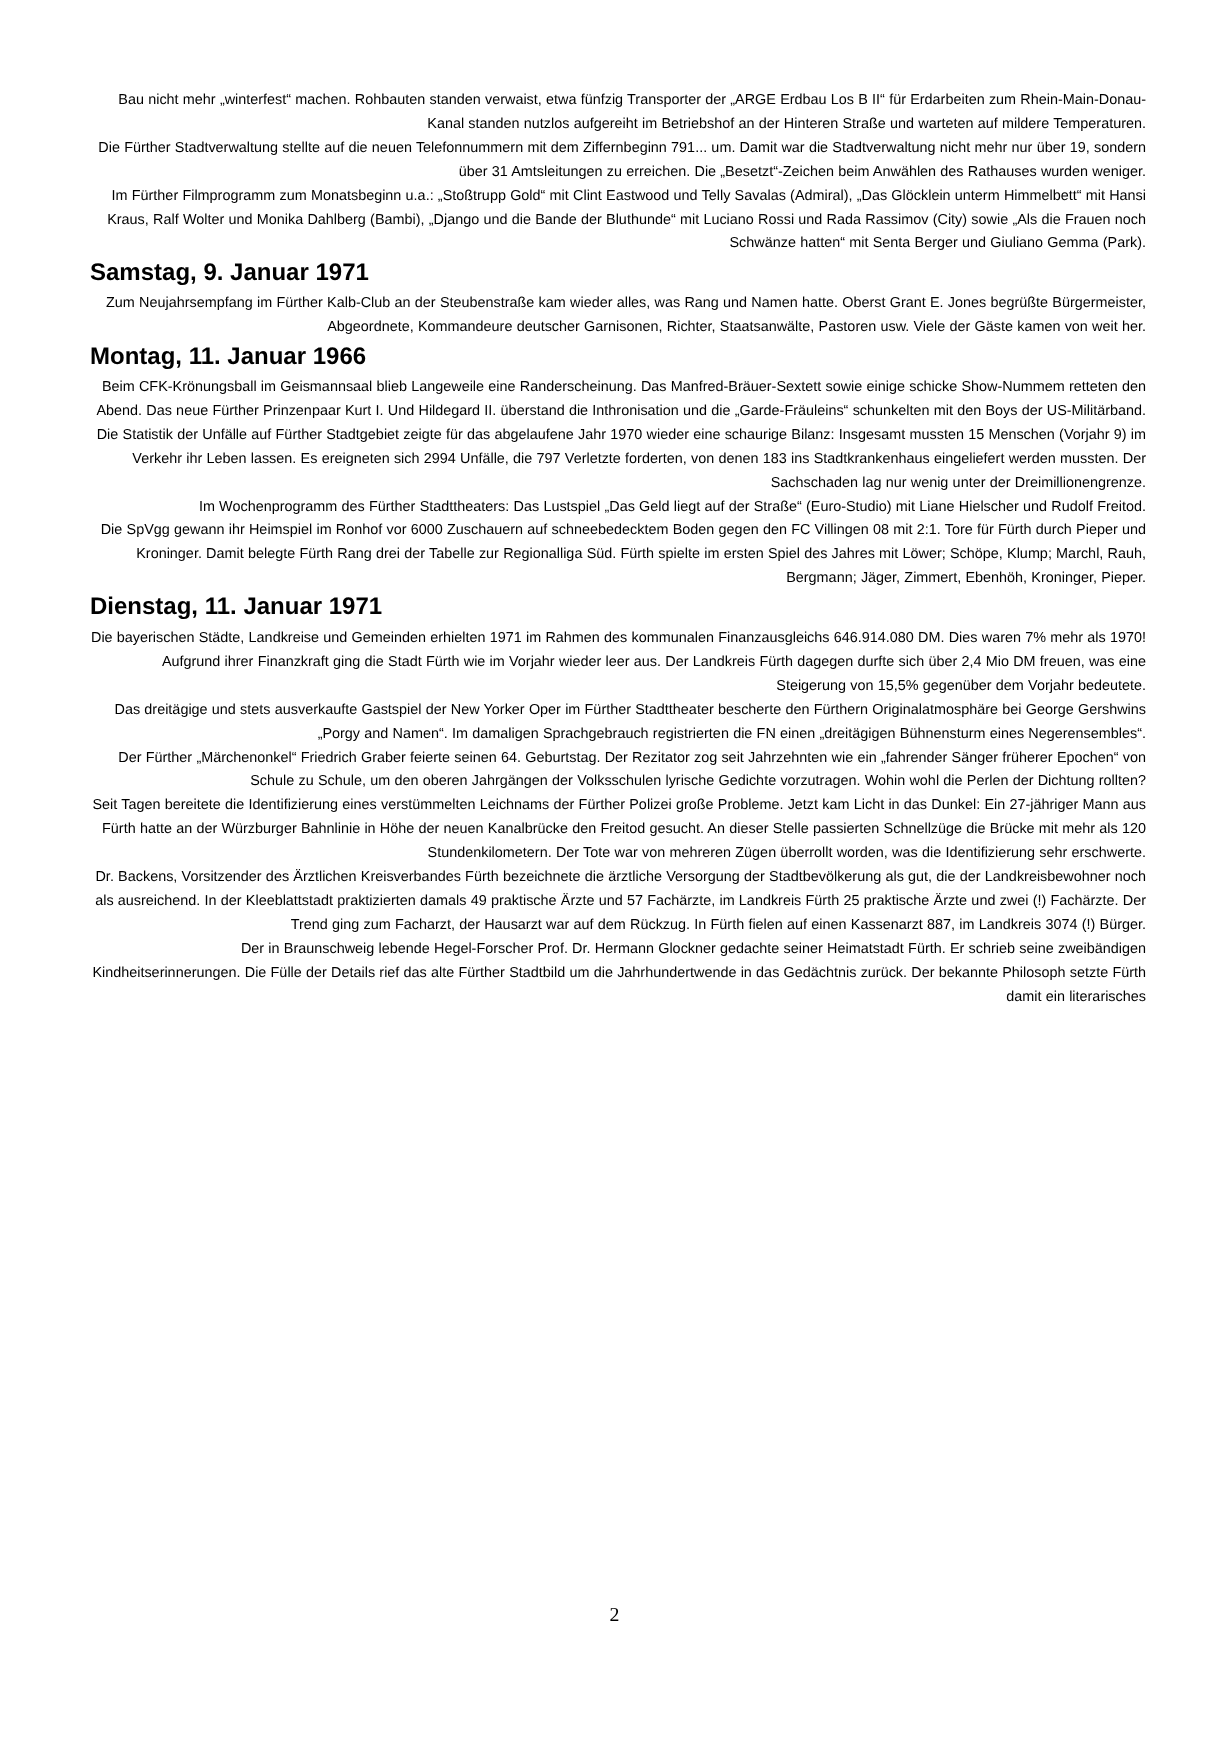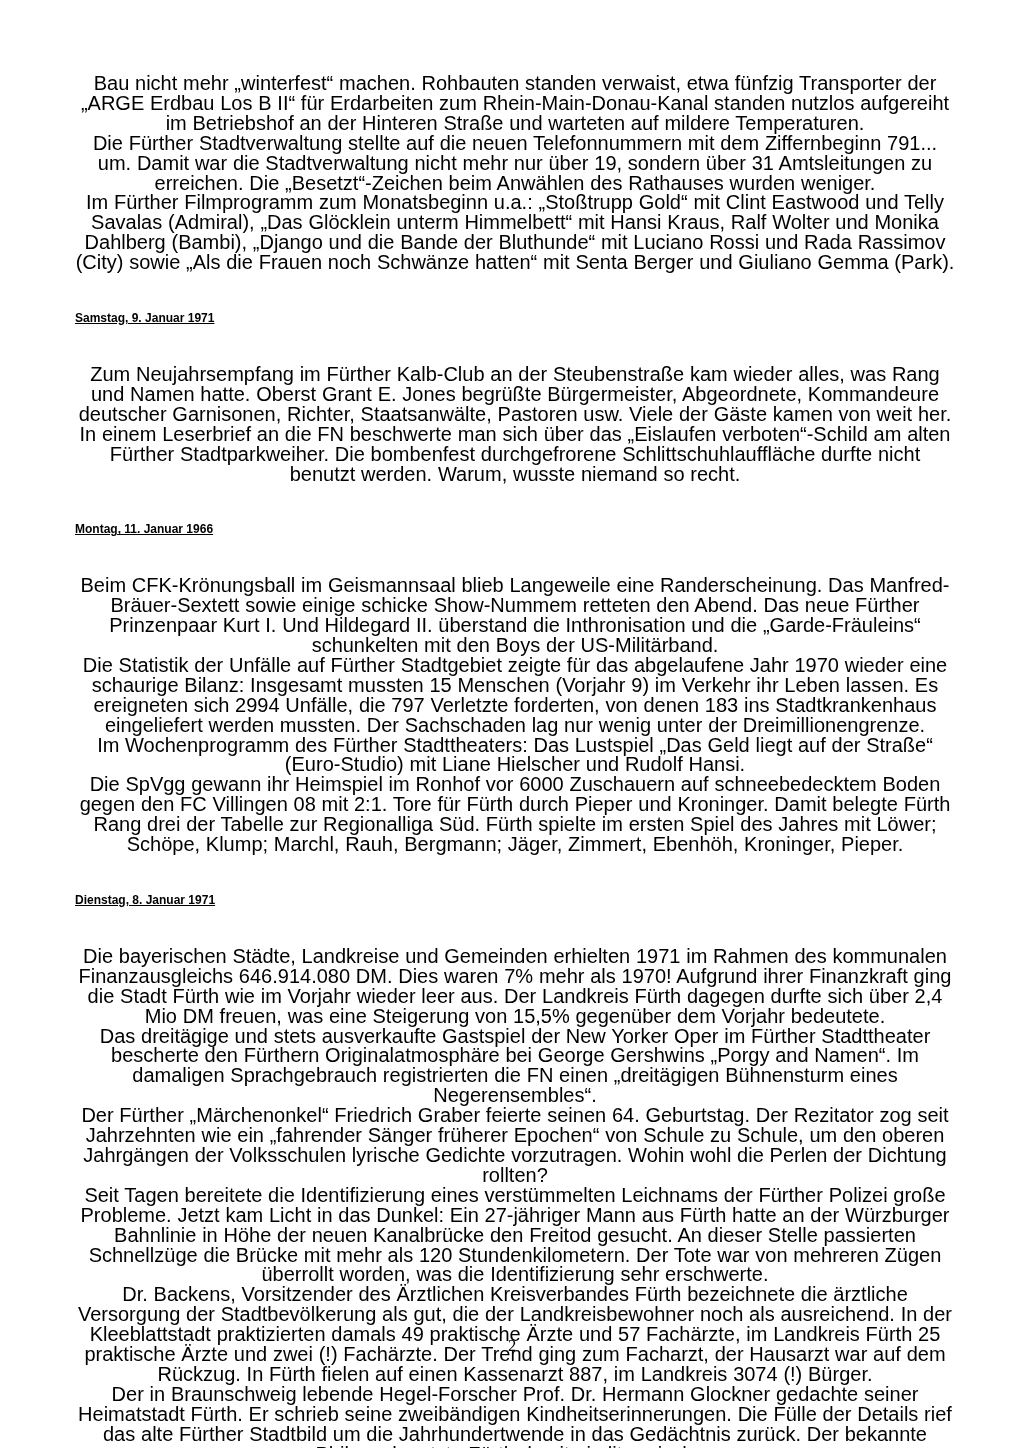--- a/index.html
+++ b/index.html
@@ -12,31 +12,30 @@
     font-family: "Liberation Sans", "DejaVu Sans", sans-serif;
   }
   .doc {
     position: absolute;
     left: 75px;
     top: 74px;
     width: 880px;
   }
   .para {
     margin: 0;
-    font-size: 20px;
+    font-size: 12px;
     line-height: 19.9px;
-    text-align: center;
+    text-align: right;
     word-spacing: 0.2px;
   }
   .heading {
-    margin: 36px 0;
-    font-size: 12px;
+    margin: 5px 0;
+    font-size: 20px;
     line-height: 19.9px;
     font-weight: bold;
-    text-decoration: underline;
   }
   .pagenum {
     position: absolute;
     top: 1336px;
     left: 0;
     width: 1024px;
     text-align: center;
     font-family: "Liberation Serif", "DejaVu Serif", serif;
     font-size: 16.5px;
     line-height: 20px;
@@ -44,27 +43,26 @@
 </style>
 </head>
 <body>
 
 <div class="doc">
   <p class="para">Bau nicht mehr „winterfest“ machen. Rohbauten standen verwaist, etwa fünfzig Transporter der „ARGE Erdbau Los B II“ für Erdarbeiten zum Rhein-Main-Donau-Kanal standen nutzlos aufgereiht im Betriebshof an der Hinteren Straße und warteten auf mildere Temperaturen.</p>
   <p class="para">Die Fürther Stadtverwaltung stellte auf die neuen Telefonnummern mit dem Ziffernbeginn 791... um. Damit war die Stadtverwaltung nicht mehr nur über 19, sondern über 31 Amtsleitungen zu erreichen. Die „Besetzt“-Zeichen beim Anwählen des Rathauses wurden weniger.</p>
   <p class="para">Im Fürther Filmprogramm zum Monatsbeginn u.a.: „Stoßtrupp Gold“ mit Clint Eastwood und Telly Savalas (Admiral), „Das Glöcklein unterm Himmelbett“ mit Hansi Kraus, Ralf Wolter und Monika Dahlberg (Bambi), „Django und die Bande der Bluthunde“ mit Luciano Rossi und Rada Rassimov (City) sowie „Als die Frauen noch Schwänze hatten“ mit Senta Berger und Giuliano Gemma (Park).</p>
   <h2 class="heading">Samstag, 9. Januar 1971</h2>
   <p class="para">Zum Neujahrsempfang im Fürther Kalb-Club an der Steubenstraße kam wieder alles, was Rang und Namen hatte. Oberst Grant E. Jones begrüßte Bürgermeister, Abgeordnete, Kommandeure deutscher Garnisonen, Richter, Staatsanwälte, Pastoren usw. Viele der Gäste kamen von weit her.</p>
-  <p class="para">In einem Leserbrief an die FN beschwerte man sich über das „Eislaufen verboten“-Schild am alten Fürther Stadtparkweiher. Die bombenfest durchgefrorene Schlittschuhlauffläche durfte nicht benutzt werden. Warum, wusste niemand so recht.</p>
   <h2 class="heading">Montag, 11. Januar 1966</h2>
   <p class="para">Beim CFK-Krönungsball im Geismannsaal blieb Langeweile eine Randerscheinung. Das Manfred-Bräuer-Sextett sowie einige schicke Show-Nummem retteten den Abend. Das neue Fürther Prinzenpaar Kurt I. Und Hildegard II. überstand die Inthronisation und die „Garde-Fräuleins“ schunkelten mit den Boys der US-Militärband.</p>
   <p class="para">Die Statistik der Unfälle auf Fürther Stadtgebiet zeigte für das abgelaufene Jahr 1970 wieder eine schaurige Bilanz: Insgesamt mussten 15 Menschen (Vorjahr 9) im Verkehr ihr Leben lassen. Es ereigneten sich 2994 Unfälle, die 797 Verletzte forderten, von denen 183 ins Stadtkrankenhaus eingeliefert werden mussten. Der Sachschaden lag nur wenig unter der Dreimillionengrenze.</p>
-  <p class="para">Im Wochenprogramm des Fürther Stadttheaters: Das Lustspiel „Das Geld liegt auf der Straße“ (Euro-Studio) mit Liane Hielscher und Rudolf Hansi.</p>
+  <p class="para">Im Wochenprogramm des Fürther Stadttheaters: Das Lustspiel „Das Geld liegt auf der Straße“ (Euro-Studio) mit Liane Hielscher und Rudolf Freitod.</p>
   <p class="para">Die SpVgg gewann ihr Heimspiel im Ronhof vor 6000 Zuschauern auf schneebedecktem Boden gegen den FC Villingen 08 mit 2:1. Tore für Fürth durch Pieper und Kroninger. Damit belegte Fürth Rang drei der Tabelle zur Regionalliga Süd. Fürth spielte im ersten Spiel des Jahres mit Löwer; Schöpe, Klump; Marchl, Rauh, Bergmann; Jäger, Zimmert, Ebenhöh, Kroninger, Pieper.</p>
-  <h2 class="heading">Dienstag, 8. Januar 1971</h2>
+  <h2 class="heading">Dienstag, 11. Januar 1971</h2>
   <p class="para">Die bayerischen Städte, Landkreise und Gemeinden erhielten 1971 im Rahmen des kommunalen Finanzausgleichs 646.914.080 DM. Dies waren 7% mehr als 1970! Aufgrund ihrer Finanzkraft ging die Stadt Fürth wie im Vorjahr wieder leer aus. Der Landkreis Fürth dagegen durfte sich über 2,4 Mio DM freuen, was eine Steigerung von 15,5% gegenüber dem Vorjahr bedeutete.</p>
   <p class="para">Das dreitägige und stets ausverkaufte Gastspiel der New Yorker Oper im Fürther Stadttheater bescherte den Fürthern Originalatmosphäre bei George Gershwins „Porgy and Namen“. Im damaligen Sprachgebrauch registrierten die FN einen „dreitägigen Bühnensturm eines Negerensembles“.</p>
   <p class="para">Der Fürther „Märchenonkel“ Friedrich Graber feierte seinen 64. Geburtstag. Der Rezitator zog seit Jahrzehnten wie ein „fahrender Sänger früherer Epochen“ von Schule zu Schule, um den oberen Jahrgängen der Volksschulen lyrische Gedichte vorzutragen. Wohin wohl die Perlen der Dichtung rollten?</p>
   <p class="para">Seit Tagen bereitete die Identifizierung eines verstümmelten Leichnams der Fürther Polizei große Probleme. Jetzt kam Licht in das Dunkel: Ein 27-jähriger Mann aus Fürth hatte an der Würzburger Bahnlinie in Höhe der neuen Kanalbrücke den Freitod gesucht. An dieser Stelle passierten Schnellzüge die Brücke mit mehr als 120 Stundenkilometern. Der Tote war von mehreren Zügen überrollt worden, was die Identifizierung sehr erschwerte.</p>
   <p class="para">Dr. Backens, Vorsitzender des Ärztlichen Kreisverbandes Fürth bezeichnete die ärztliche Versorgung der Stadtbevölkerung als gut, die der Landkreisbewohner noch als ausreichend. In der Kleeblattstadt praktizierten damals 49 praktische Ärzte und 57 Fachärzte, im Landkreis Fürth 25 praktische Ärzte und zwei (!) Fachärzte. Der Trend ging zum Facharzt, der Hausarzt war auf dem Rückzug. In Fürth fielen auf einen Kassenarzt 887, im Landkreis 3074 (!) Bürger.</p>
   <p class="para">Der in Braunschweig lebende Hegel-Forscher Prof. Dr. Hermann Glockner gedachte seiner Heimatstadt Fürth. Er schrieb seine zweibändigen Kindheitserinnerungen. Die Fülle der Details rief das alte Fürther Stadtbild um die Jahrhundertwende in das Gedächtnis zurück. Der bekannte Philosoph setzte Fürth damit ein literarisches</p>
 </div>
 
 <div class="pagenum">2</div>
 

